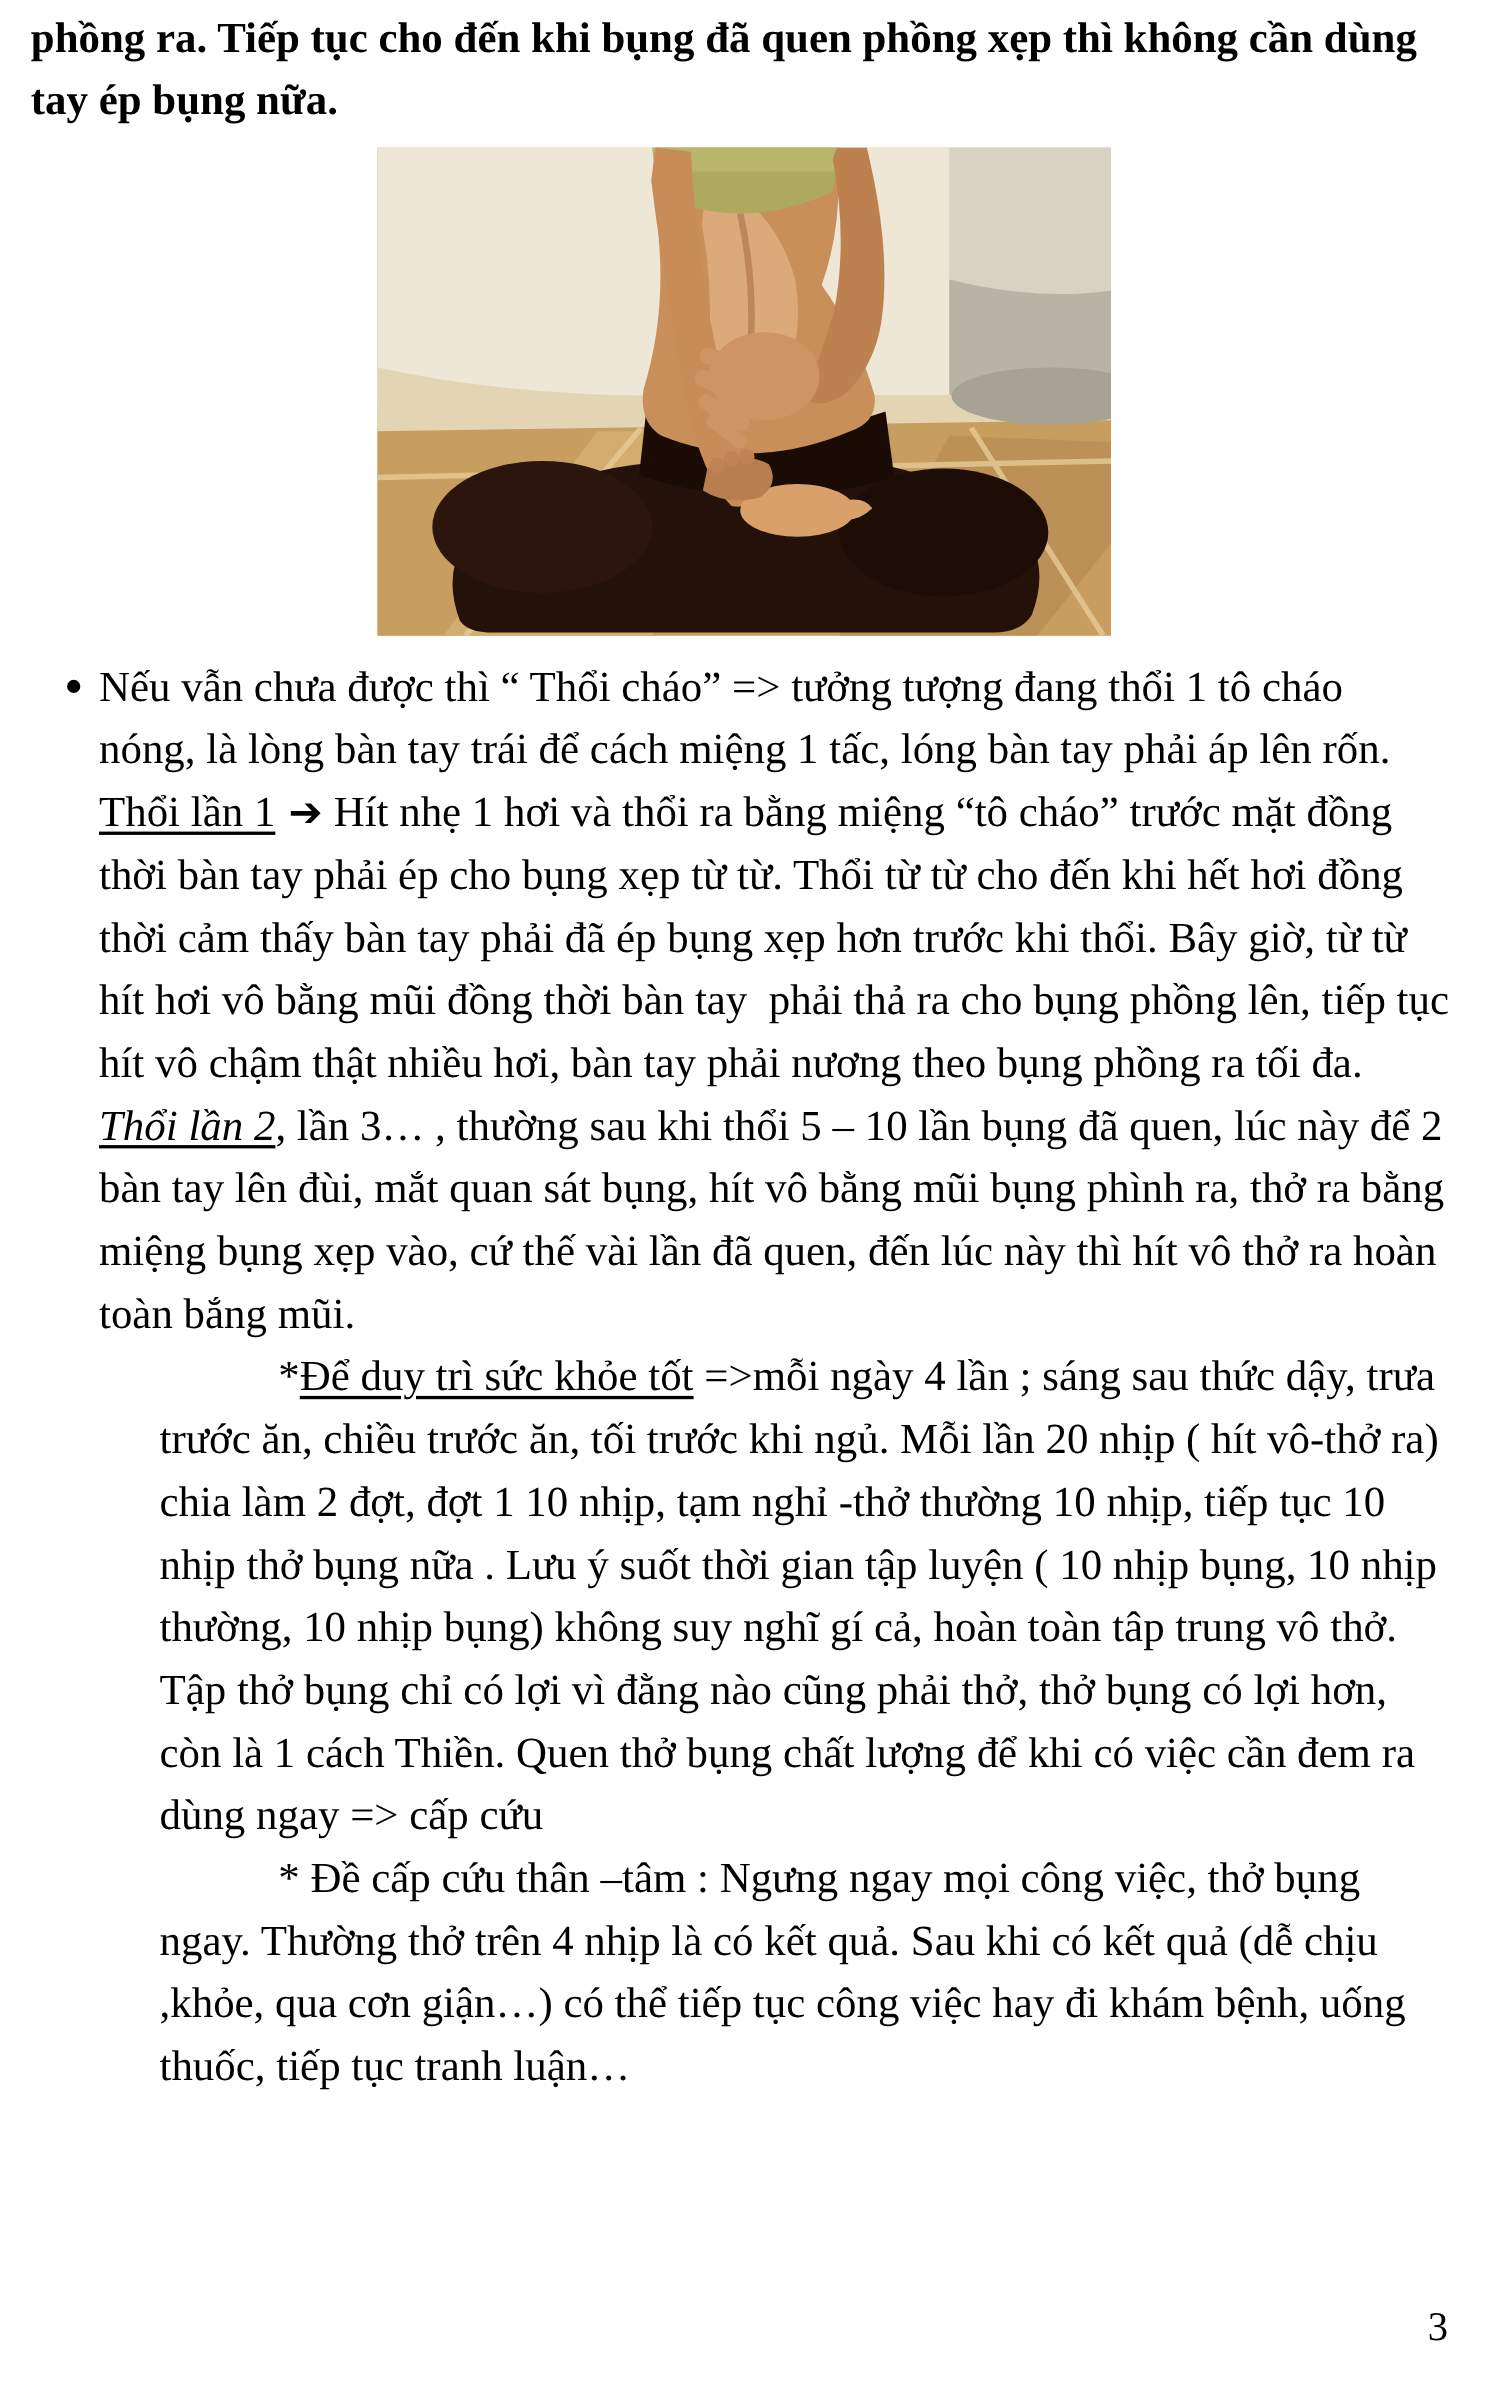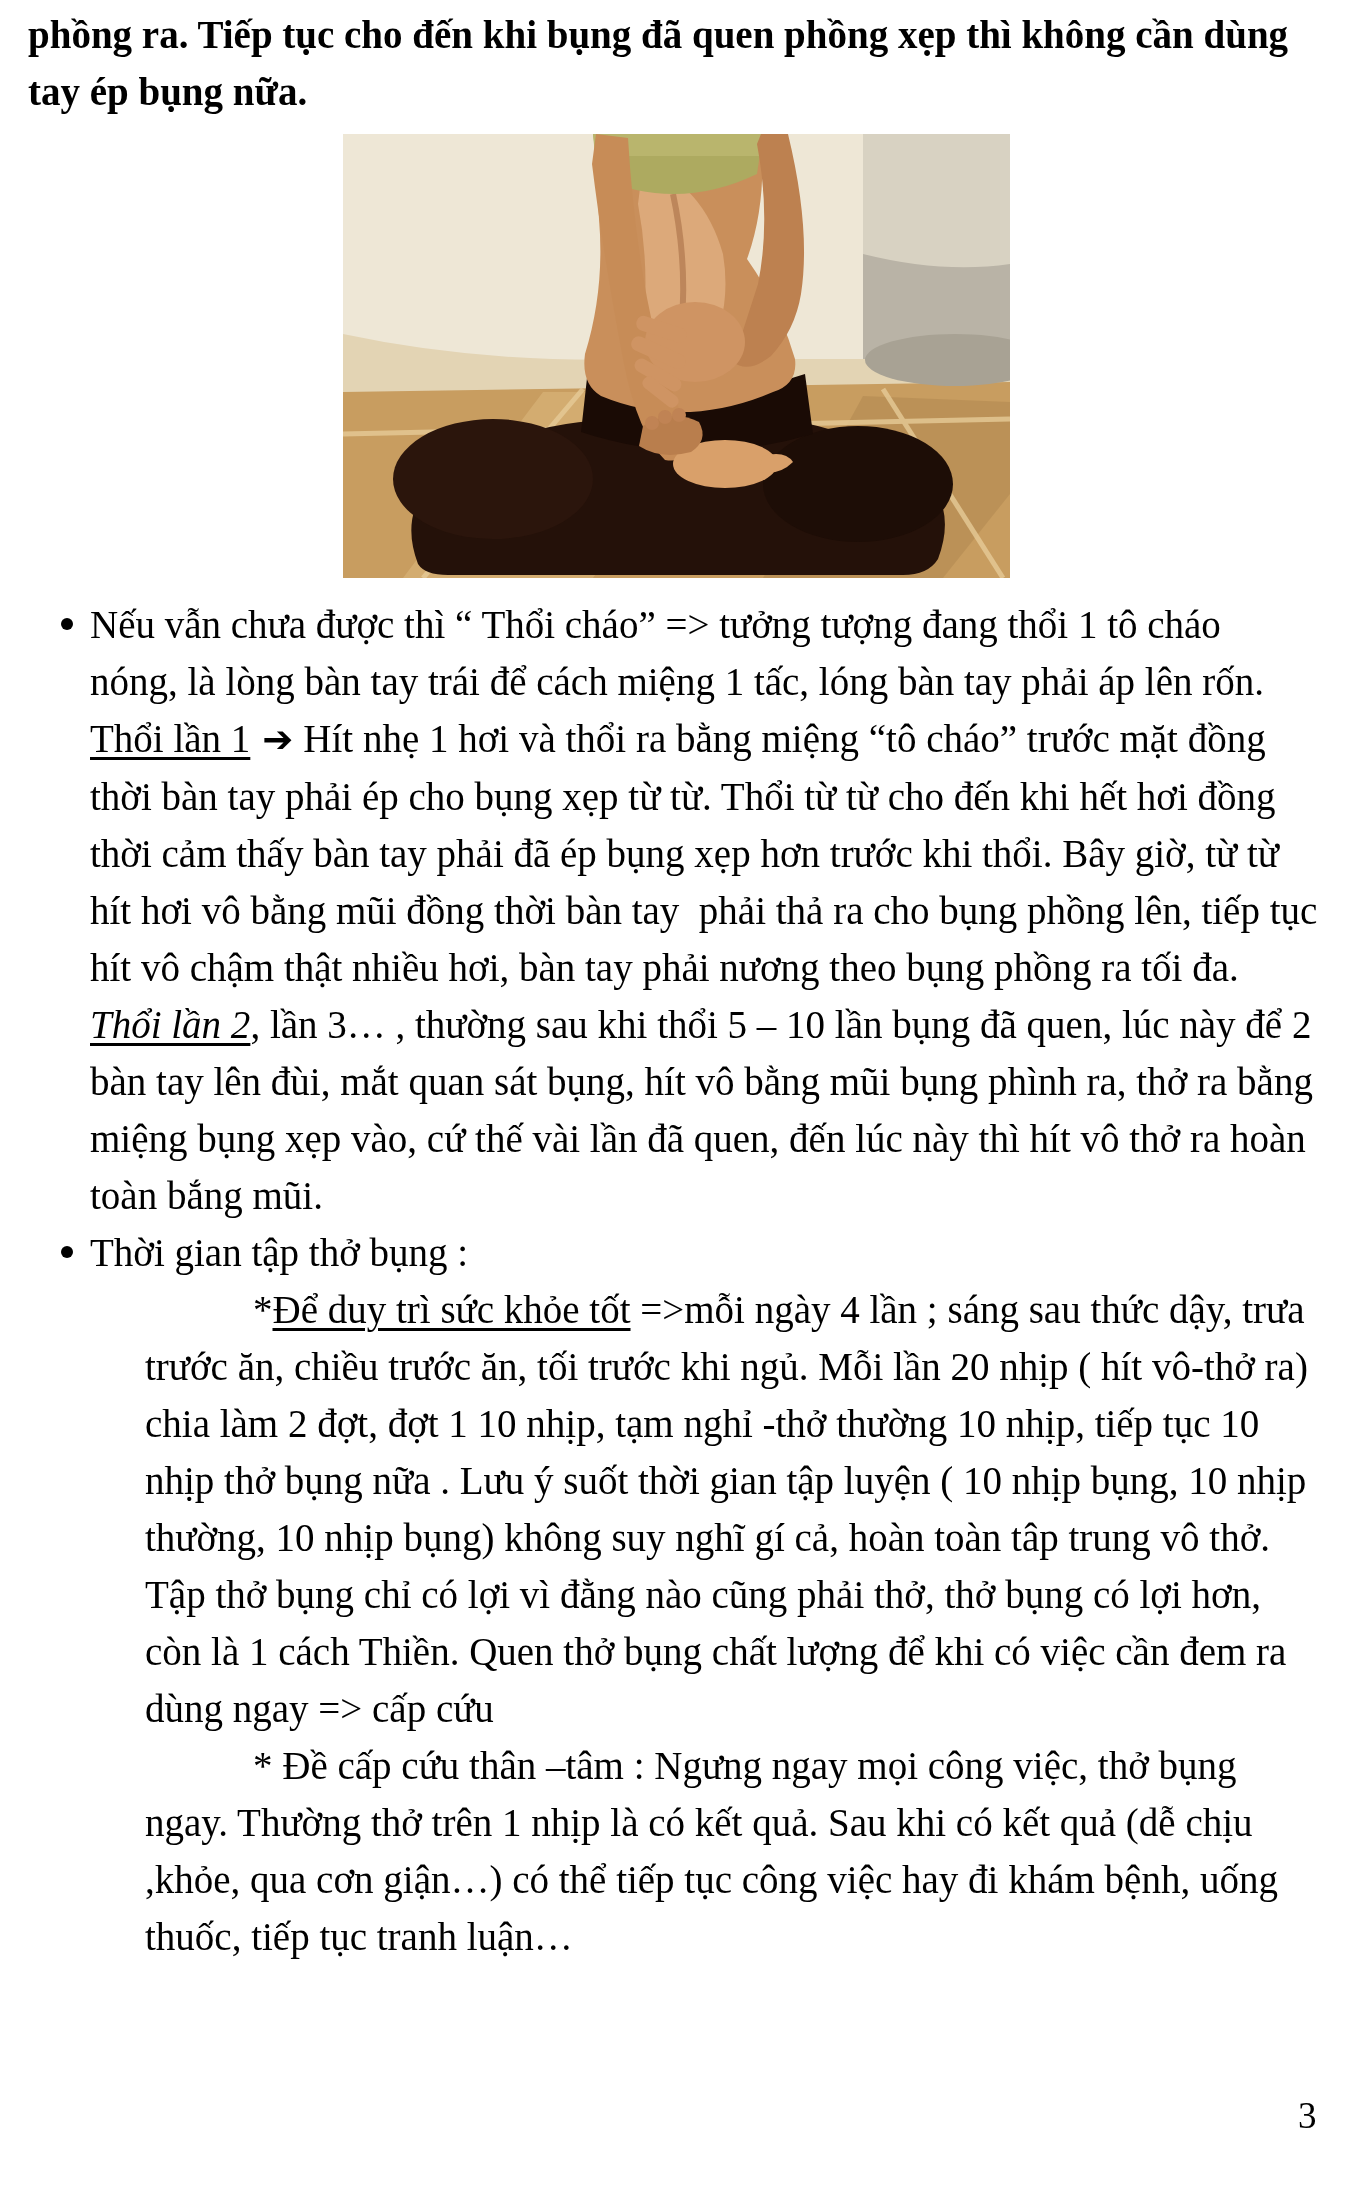--- a/index.html
+++ b/index.html
@@ -110,20 +110,19 @@
     <g fill="#c08354">
       <circle cx="309" cy="289" r="7"></circle>
       <circle cx="322" cy="283" r="7"></circle>
       <circle cx="336" cy="281" r="7"></circle>
     </g>
   </svg>
 </div>
 
 <ul class="breathing-list">
   <li class="content-text"><span>Nếu vẫn chưa được thì “ Thổi cháo” =&gt; tưởng tượng đang thổi 1 tô cháo nóng, là lòng bàn tay trái để cách miệng 1 tấc, lóng bàn tay phải áp lên rốn. </span><span class="u">Thổi lần 1</span><span class="arrow">➔</span><span>Hít nhẹ 1 hơi và thổi ra bằng miệng “tô cháo” trước mặt đồng thời bàn tay phải ép cho bụng xẹp từ từ. Thổi từ từ cho đến khi hết hơi đồng thời cảm thấy bàn tay phải đã ép bụng xẹp hơn trước khi thổi. Bây giờ, từ từ hít hơi vô bằng mũi đồng thời bàn tay  phải thả ra cho bụng phồng lên, tiếp tục hít vô chậm thật nhiều hơi, bàn tay phải nương theo bụng phồng ra tối đa. </span><span class="u i">Thổi lần 2</span><span>, lần 3… , thường sau khi thổi 5 – 10 lần bụng đã quen, lúc này để 2 bàn tay lên đùi, mắt quan sát bụng, hít vô bằng mũi bụng phình ra, thở ra bằng miệng bụng xẹp vào, cứ thế vài lần đã quen, đến lúc này thì hít vô thở ra hoàn toàn bắng mũi.</span></li>
-  <li class="content-text"><span>Thời gian tập thở bụng :</span></li>
 </ul>
 
 <p class="indent-para content-text"><span>*</span><span class="u">Để duy trì sức khỏe tốt</span><span> =&gt;mỗi ngày 4 lần ; sáng sau thức dậy, trưa trước ăn, chiều trước ăn, tối trước khi ngủ. Mỗi lần 20 nhịp ( hít vô-thở ra) chia làm 2 đợt, đợt 1 10 nhịp, tạm nghỉ -thở thường 10 nhịp, tiếp tục 10 nhịp thở bụng nữa . Lưu ý suốt thời gian tập luyện ( 10 nhịp bụng, 10 nhịp thường, 10 nhịp bụng) không suy nghĩ gí cả, hoàn toàn tâp trung vô thở. Tập thở bụng chỉ có lợi vì đằng nào cũng phải thở, thở bụng có lợi hơn, còn là 1 cách Thiền. Quen thở bụng chất lượng để khi có việc cần đem ra dùng ngay =&gt; cấp cứu</span></p>
 
-<p class="indent-para content-text"><span>* Đề cấp cứu thân –tâm : Ngưng ngay mọi công việc, thở bụng ngay. Thường thở trên 1 nhịp là có kết quả. Sau khi có kết quả (dễ chịu ,khỏe, qua cơn giận…) có thể tiếp tục công việc hay đi khám bệnh, uống thuốc, tiếp tục tranh luận…</span></p>
+<p class="indent-para content-text"><span>* Đề cấp cứu thân –tâm : Ngưng ngay mọi công việc, thở bụng ngay. Thường thở trên 4 nhịp là có kết quả. Sau khi có kết quả (dễ chịu ,khỏe, qua cơn giận…) có thể tiếp tục công việc hay đi khám bệnh, uống thuốc, tiếp tục tranh luận…</span></p>
 
 <div class="page-number">3</div>
 
 </body></html>

